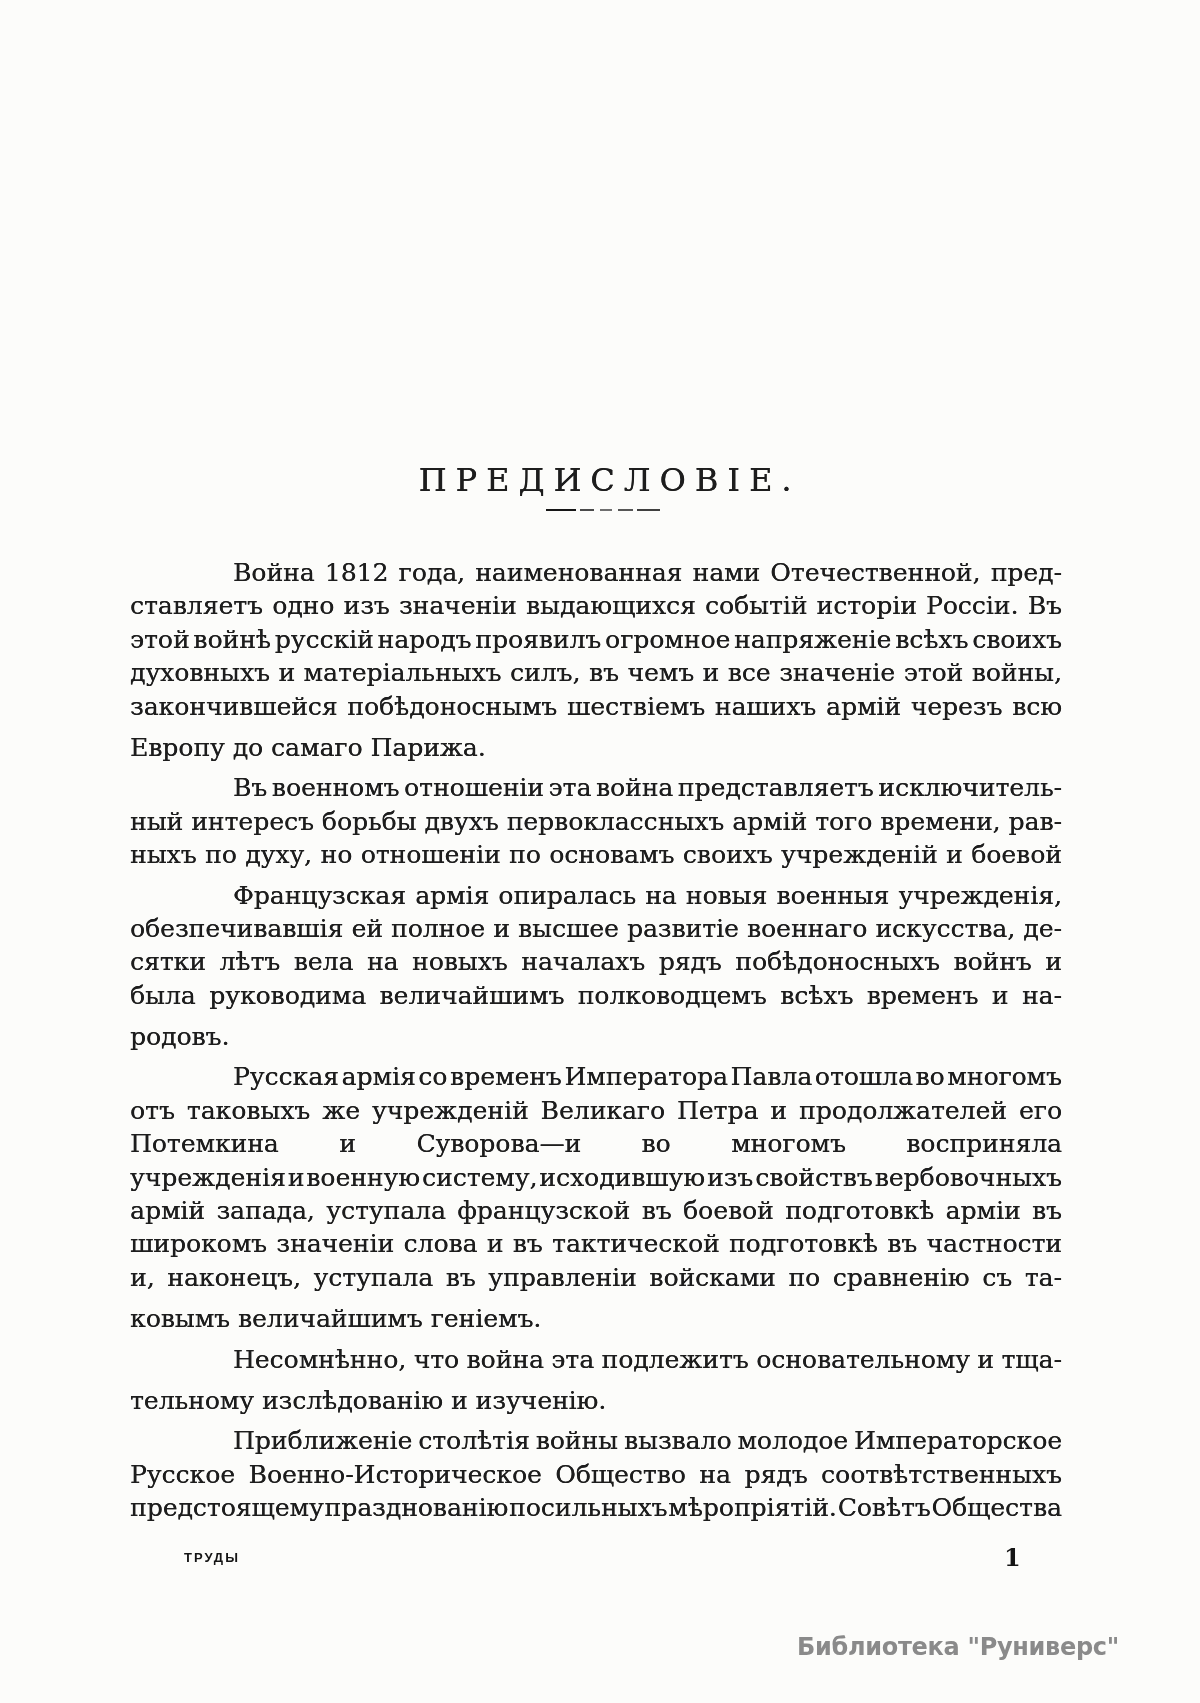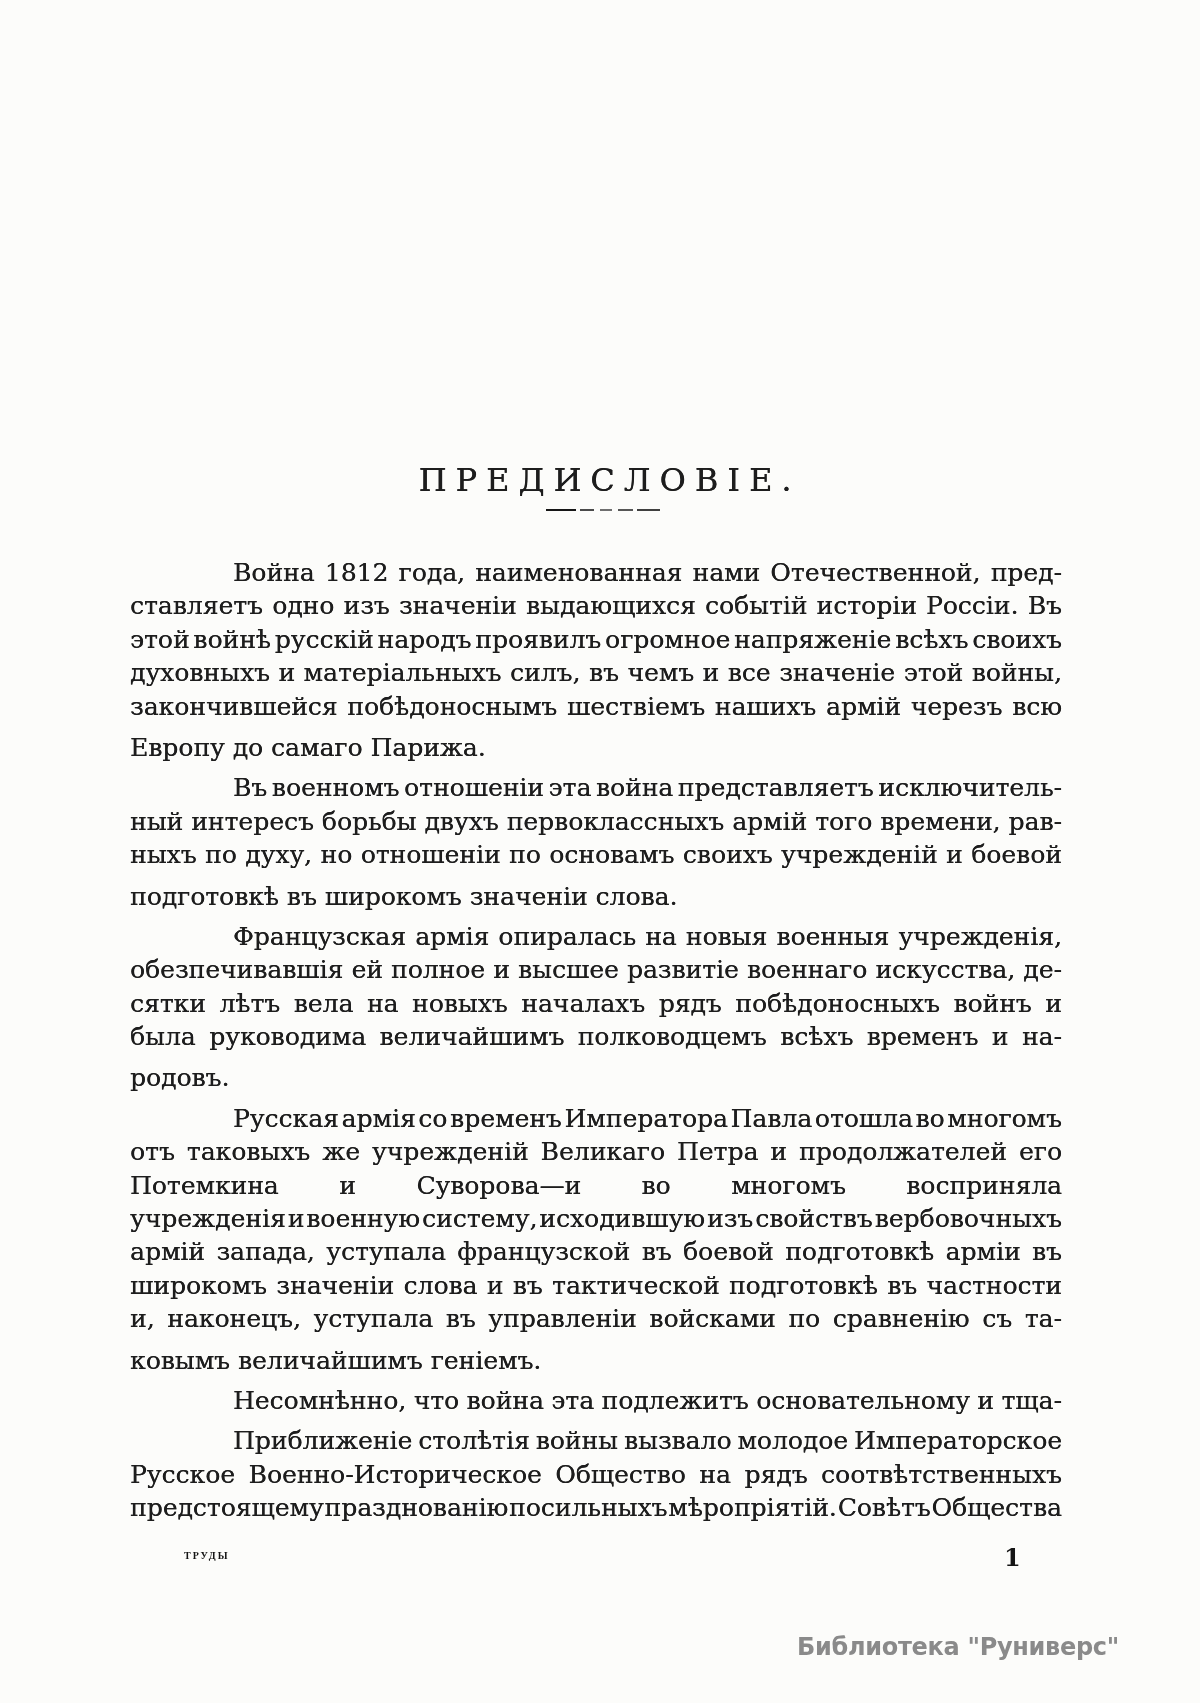--- a/index.html
+++ b/index.html
@@ -65,23 +65,23 @@
     display: flex;
     justify-content: space-between;
     align-items: baseline;
   }
   .line.first { padding-left: 103px; box-sizing: border-box; }
   .line.end { text-align: left; margin-top: 8px; }
   .running-title {
     position: absolute;
     top: 1550px;
     left: 184px;
-    font-family: Liberation Serif, serif;
+    font-family: Liberation Sans, sans-serif;
     font-weight: bold;
-    font-size: 10px;
+    font-size: 13px;
     letter-spacing: 2px;
     color: #141414;
   }
   .page-number {
     position: absolute;
     top: 1543px;
     left: 1004px;
     font-family: "DejaVu Serif", serif;
     font-weight: bold;
     font-size: 24px;
@@ -192,21 +192,20 @@
           <span>духу,</span>
           <span>но</span>
           <span>отношеніи</span>
           <span>по</span>
           <span>основамъ</span>
           <span>своихъ</span>
           <span>учрежденій</span>
           <span>и</span>
           <span>боевой</span>
         </div>
-        <div class="line end">подготовкѣ въ широкомъ значеніи слова.</div>
       </div>
       <div class="para">
         <div class="line first fill">
           <span>Французская</span>
           <span>армія</span>
           <span>опиралась</span>
           <span>на</span>
           <span>новыя</span>
           <span>военныя</span>
           <span>учрежденія,</span>
@@ -327,20 +326,21 @@
         <div class="line first fill">
           <span>Несомнѣнно,</span>
           <span>что</span>
           <span>война</span>
           <span>эта</span>
           <span>подлежитъ</span>
           <span>основательному</span>
           <span>и</span>
           <span>тща-</span>
         </div>
+        <div class="line end">тельному изслѣдованію и изученію.</div>
       </div>
       <div class="para">
         <div class="line first fill">
           <span>Приближеніе</span>
           <span>столѣтія</span>
           <span>войны</span>
           <span>вызвало</span>
           <span>молодое</span>
           <span>Императорское</span>
         </div>

